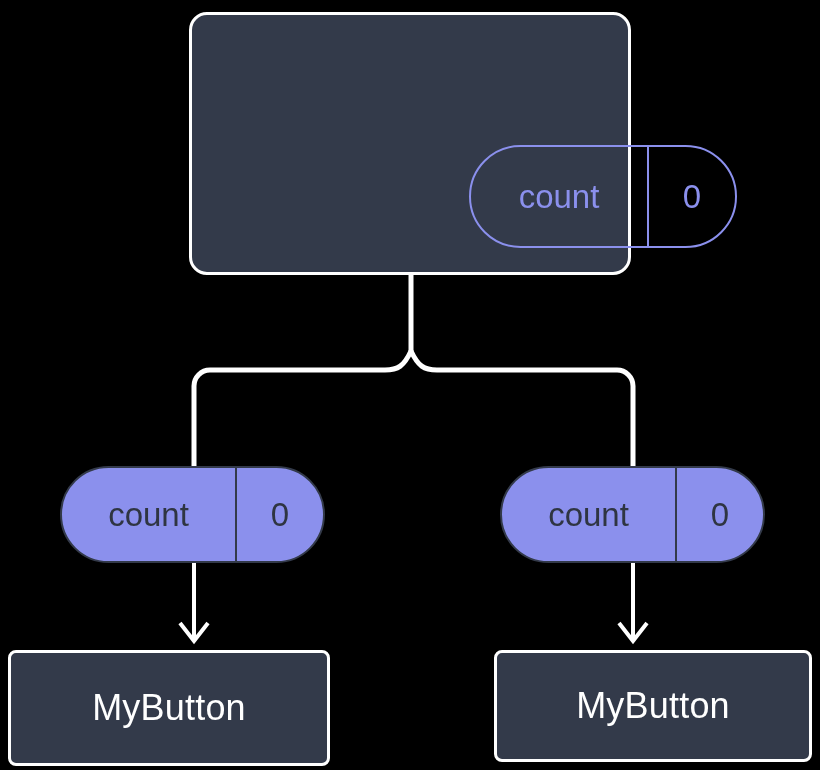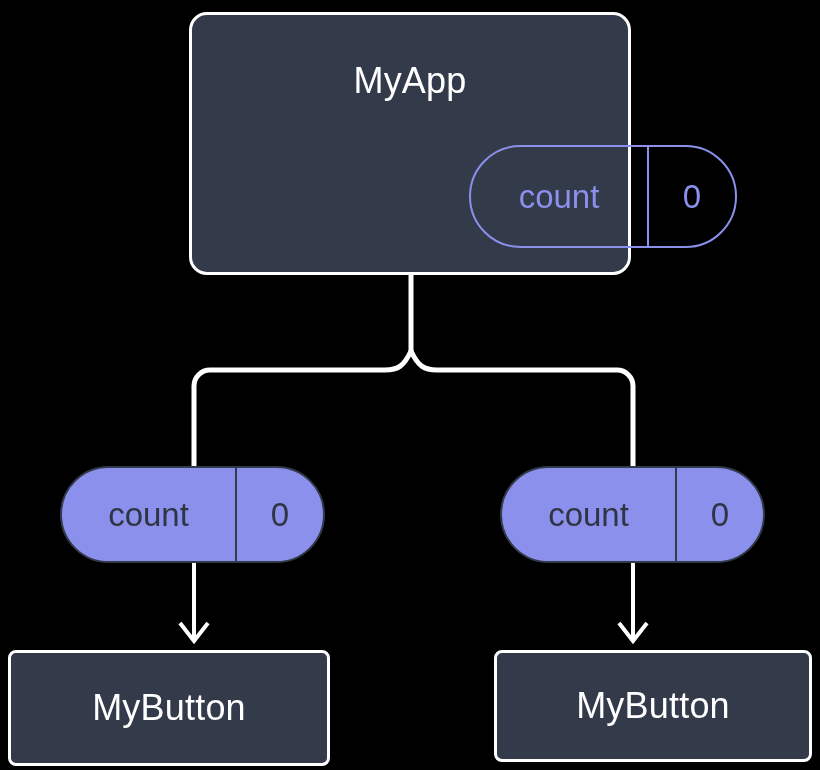--- a/index.html
+++ b/index.html
@@ -158,21 +158,20 @@
     <path d="M411,351 C418,366 424,370 437,370 L617,370 A16,16 0 0 1 633,386 L633,466" fill="none" stroke="#ffffff" stroke-width="5" stroke-linecap="butt"></path>
 
     <path d="M194,563 L194,640" fill="none" stroke="#ffffff" stroke-width="4"></path>
     <path d="M180,623 L194,641 L208,623" fill="none" stroke="#ffffff" stroke-width="4" stroke-linejoin="miter" stroke-linecap="butt"></path>
 
     <path d="M633,563 L633,640" fill="none" stroke="#ffffff" stroke-width="4"></path>
     <path d="M619,623 L633,641 L647,623" fill="none" stroke="#ffffff" stroke-width="4" stroke-linejoin="miter" stroke-linecap="butt"></path>
   </svg>
 
   <div class="node-box" id="node-myapp">
-    <div class="node-title">MyApp</div>
     <div class="pill" id="pill-myapp">
       <div class="pill-key">count</div>
       <div class="pill-val">0</div>
     </div>
   </div>
 
   <div class="pill pill-filled" id="pill-left">
     <div class="pill-key">count</div>
     <div class="pill-val">0</div>
   </div>

